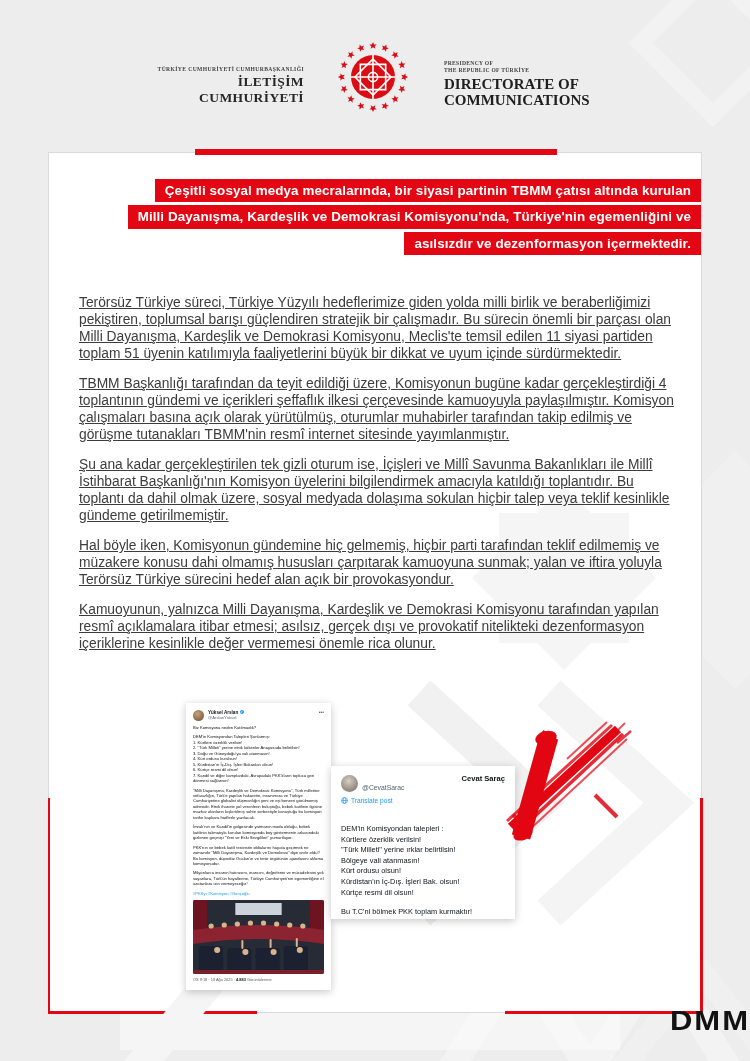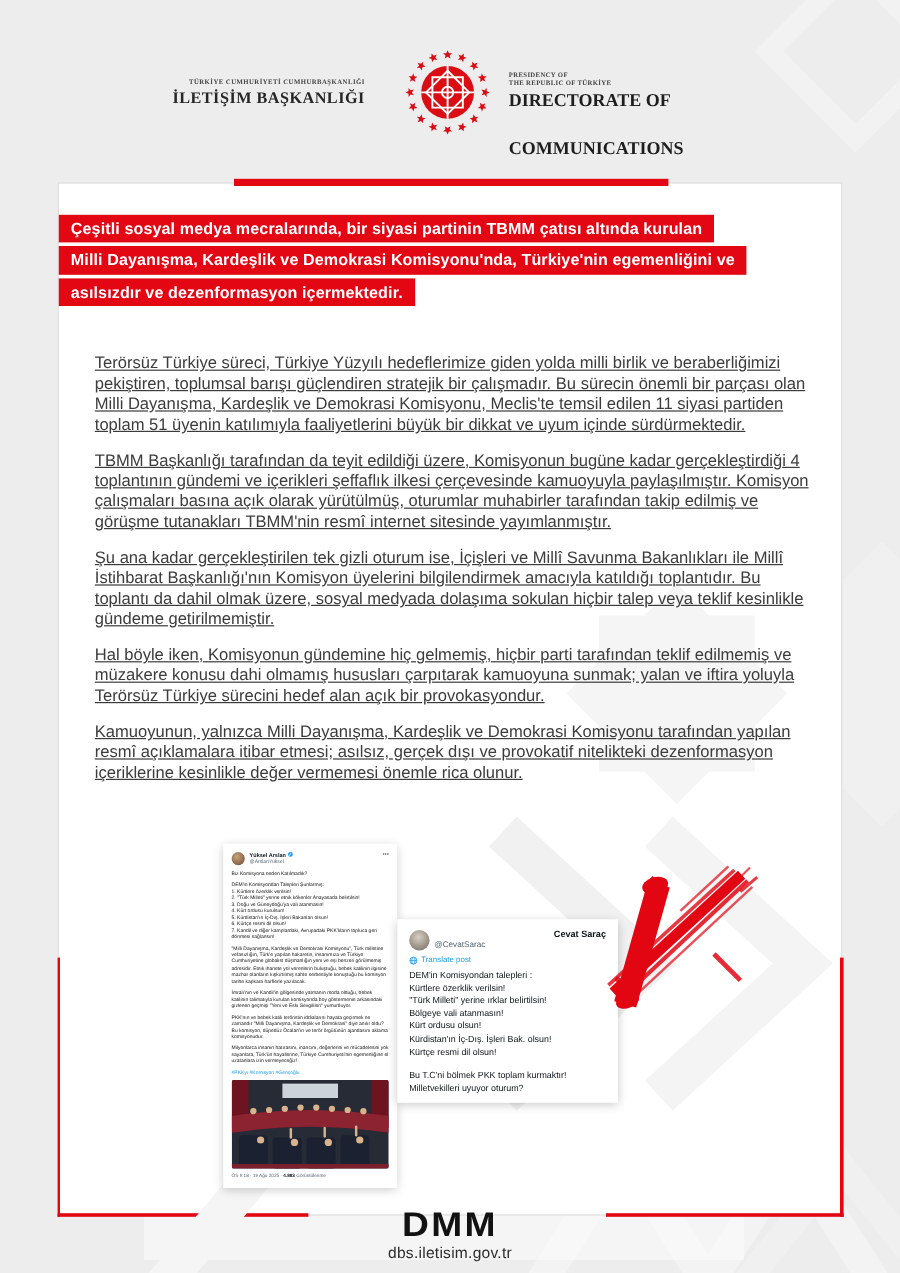--- a/index.html
+++ b/index.html
@@ -12,42 +12,42 @@
   .wm-tr { left:628px; top:-42px; width:170px; height:170px; opacity:.55; }
   .wm-star-outside { left:585px; top:420px; width:300px; height:300px; opacity:.5; }
   .wm-br { left:440px; top:930px; width:330px; height:140px; opacity:.6; }
   .wm-band { left:120px; top:1004px; width:500px; height:46px; background:#fff; opacity:.45; }
 
   
   .hdr-left { position:absolute; left:134px; top:66px; width:170px; text-align:right; z-index:2; }
   .hdr-left .sm { font-family:"Liberation Serif", serif; font-size:5.6px; letter-spacing:.4px; color:#444; font-weight:bold; }
   .hdr-left .lg { font-family:"Liberation Serif", serif; font-size:13.5px; letter-spacing:.4px; color:#262626; font-weight:bold; margin-top:2px; }
   .hdr-emblem { position:absolute; left:333px; top:37px; width:80px; height:80px; z-index:2; }
-  .hdr-right { position:absolute; left:424px; top:60px; width:190px; text-align:left; z-index:2; }
+  .hdr-right { position:absolute; left:444px; top:60px; width:190px; text-align:left; z-index:2; }
   .hdr-right .sm { font-family:"Liberation Serif", serif; font-size:5.6px; letter-spacing:.3px; color:#444; font-weight:bold; line-height:7px; }
   .hdr-right .lg { font-family:"Liberation Serif", serif; font-size:15px; color:#1e1e1e; font-weight:bold; line-height:15.5px; margin-top:3px; }
-  .hdr-right .lg2 { font-family:"Liberation Serif", serif; font-size:15px; color:#1e1e1e; font-weight:bold; line-height:15.5px;margin-top:24px; }
+  .hdr-right .lg2 { font-family:"Liberation Serif", serif; font-size:15px; color:#1e1e1e; font-weight:bold; line-height:15.5px; }
 
   
   .card { position:absolute; left:48px; top:152px; width:654px; height:861px; background:#fff; border:1.5px solid #dadada; z-index:1; }
   .card-redbar { position:absolute; left:146px; top:-4px; width:362px; height:6px; background:#e30613; }
   .rb { position:absolute; background:#e30613; }
   .rb-left  { left:-1.5px; top:645px; width:2.5px; height:216px; }
   .rb-right { right:-1.5px; top:645px; width:2.5px; height:216px; }
   .rb-bl { left:-1.5px; bottom:-1.5px; width:209px; height:2.5px; }
   .rb-br { right:-1.5px; bottom:-1.5px; width:198px; height:2.5px; }
 
   
   .wmc { position:absolute; z-index:0; }
   .wmc-star { left:390px; top:300px; width:250px; height:250px; }
   .wmc-chev { left:330px; top:520px; width:330px; height:260px; }
   .wmc-stripe { left:-10px; top:770px; width:260px; height:240px; }
 
   
-  .headline { position:absolute; left:0; top:26px; width:100%; display:flex; flex-direction:column; align-items:flex-start; z-index:2; }
+  .headline { position:absolute; left:0; top:26px; width:100%; display:flex; flex-direction:column; align-items:flex-end; z-index:2; }
   .hl-line { background:#e30613; color:#fff; font-weight:bold; font-size:13.4px; line-height:13.4px; padding:5px 10px 5px; margin-bottom:3px; white-space:nowrap; letter-spacing:.1px; }
 
   
   .bodytext { position:absolute; left:30px; top:141px; width:596px; z-index:2; color:#3c3c3c; font-size:13.8px; line-height:17px;text-decoration:underline; }
   .bodytext p { margin-bottom:13px; }
 
   
   .tweet { position:absolute; background:#fff; box-shadow:0 2px 8px rgba(0,0,0,.22); z-index:3; overflow:hidden; }
   .tweet-left { left:137px; top:550px; width:145px; height:287px; padding:7px 7px 4px; }
   .tweet-right { left:282px; top:613px; width:184px; height:153px; padding:9px 10px 6px; }
@@ -65,28 +65,28 @@
   .badge { display:inline-block; background:#1d9bf0; color:#fff; border-radius:50%; font-size:3.4px; line-height:4.4px; width:4.4px; height:4.4px; text-align:center; vertical-align:1px; }
 
   .tl .tw-body { margin-top:4px; font-size:4.15px; line-height:5.45px; color:#111; }
   .tl .tw-body .gap { margin-top:4px; }
   .tl .hashtags { color:#1d9bf0; margin-top:4px; }
   .tw-photo { margin-top:4px; width:100%; height:74px; border-radius:2px; overflow:hidden; }
   .tl .tw-stamp { margin-top:3px; font-size:3.9px; color:#536471; }
   .tl .tw-stamp b { color:#0f1419; }
 
   .translate { display:flex; align-items:center; gap:3px; color:#1d9bf0; font-size:6.6px; margin-top:5px; }
-  .tr2 .tw-body { margin-top:4px; font-size:7.4px; line-height:10.6px; color:#0f1419; }
+  .tr2 .tw-body { margin-top:20px; font-size:7.4px; line-height:10.6px; color:#0f1419; }
   .tr2 .tw-body .gap { margin-top:9px; }
 
   
   .brush-x { position:absolute; left:448px; top:564px; width:152px; height:128px; z-index:4; }
 
   
-  .footer { position:absolute; left:0; top:1006px; width:100%; text-align:center; z-index:3; }
+  .footer { position:absolute; left:0; top:1006px; width:100%; text-align:right; z-index:3; }
   .dmm { font-size:31px; font-weight:900; letter-spacing:2px; color:#121212; line-height:30px; transform:scaleY(.92); }
   .dmm-url { font-size:13px; color:#2e2e2e; margin-top:0; letter-spacing:.2px; }
 </style>
 </head>
 <body>
 
 <div class="page">
 
   <svg class="wm wm-tr" viewBox="0 0 100 100">
     <rect x="20" y="20" width="60" height="60" fill="none" stroke="#f7f7f7" stroke-width="10" transform="rotate(45 50 50)"></rect>
@@ -96,21 +96,21 @@
     <rect x="22" y="22" width="56" height="56" fill="#f4f4f4" transform="rotate(45 50 50)"></rect>
   </svg>
   <svg class="wm wm-br" viewBox="0 0 330 140">
     <polyline points="10,140 80,30 150,140 220,30 290,140" fill="none" stroke="#f8f8f8" stroke-width="26"></polyline>
     <polyline points="180,140 260,40 340,140" fill="none" stroke="#f3f3f3" stroke-width="22"></polyline>
   </svg>
   <div class="wm wm-band"></div>
 
   <div class="hdr-left">
     <div class="sm">TÜRKİYE CUMHURİYETİ CUMHURBAŞKANLIĞI</div>
-    <div class="lg">İLETİŞİM BAŞKANLIĞI</div>
+    <div class="lg">İLETİŞİM CUMHURİYETİ</div>
   </div>
 
   <svg class="hdr-emblem" viewBox="0 0 120 120">
     <defs>
       <path id="st5" d="M0,-5.6 L1.7,-1.8 5.6,-1.8 2.6,.8 3.5,4.7 0,2.4 -3.5,4.7 -2.6,.8 -5.6,-1.8 -1.7,-1.8 Z" fill="#da0d15"></path>
     </defs>
     <circle cx="60" cy="60" r="33" fill="#da0d15"></circle>
     <g stroke="#fff" stroke-width="2.4" fill="none">
       <polygon points="60,33 87,60 60,87 33,60"></polygon>
       <polygon points="41,41 79,41 79,79 41,79"></polygon>
@@ -286,16 +286,15 @@
       <g fill="#e20613">
         <ellipse cx="49" cy="21" rx="11" ry="7" transform="rotate(-15 49 21)"></ellipse>
         <ellipse cx="26" cy="117" rx="10" ry="6" transform="rotate(-20 26 117)"></ellipse>
       </g>
     </svg>
 
   </div>
 
   <div class="footer">
     <div class="dmm">DMM</div>
-    <div class="dmm-url">dbs.iletisim.gov.tr</div>
   </div>
 
 </div>
 
 </body></html>

